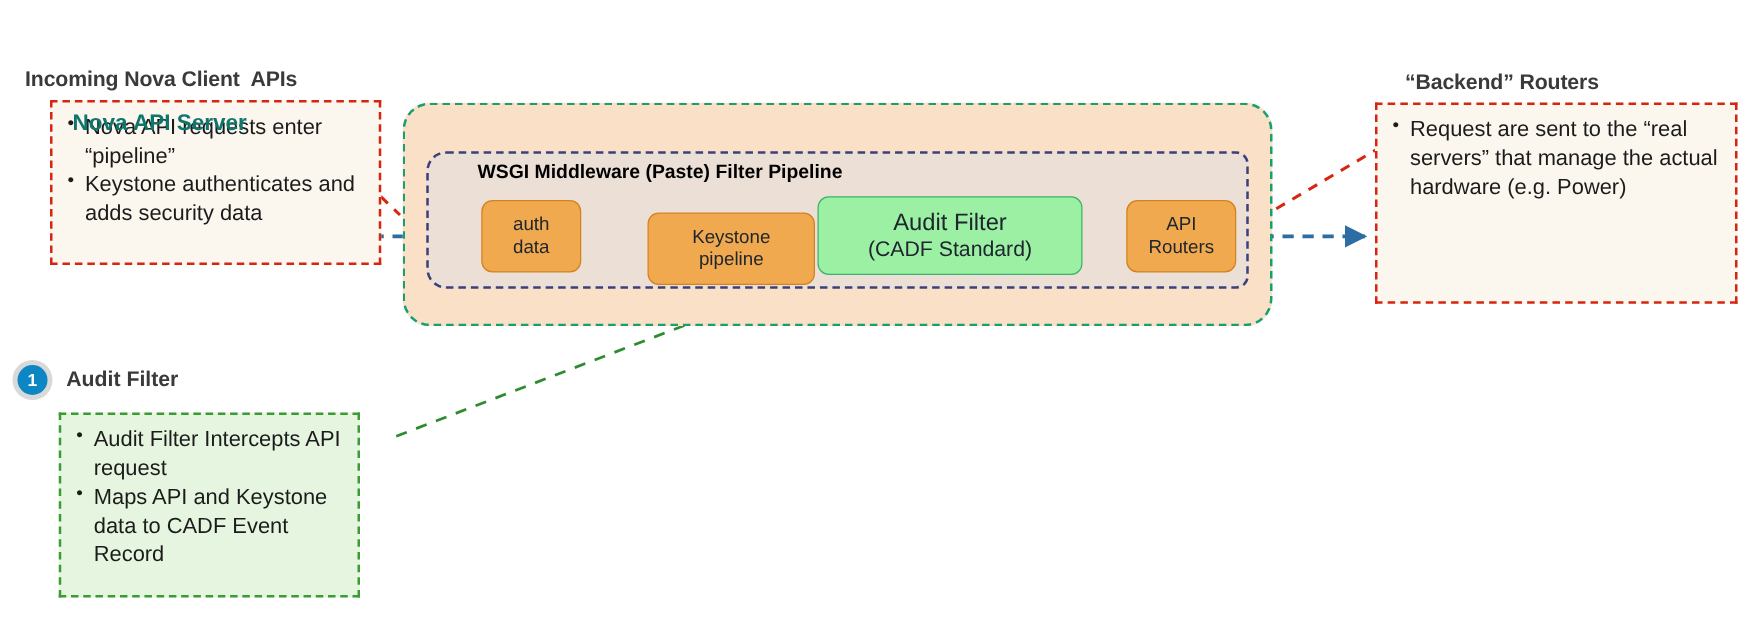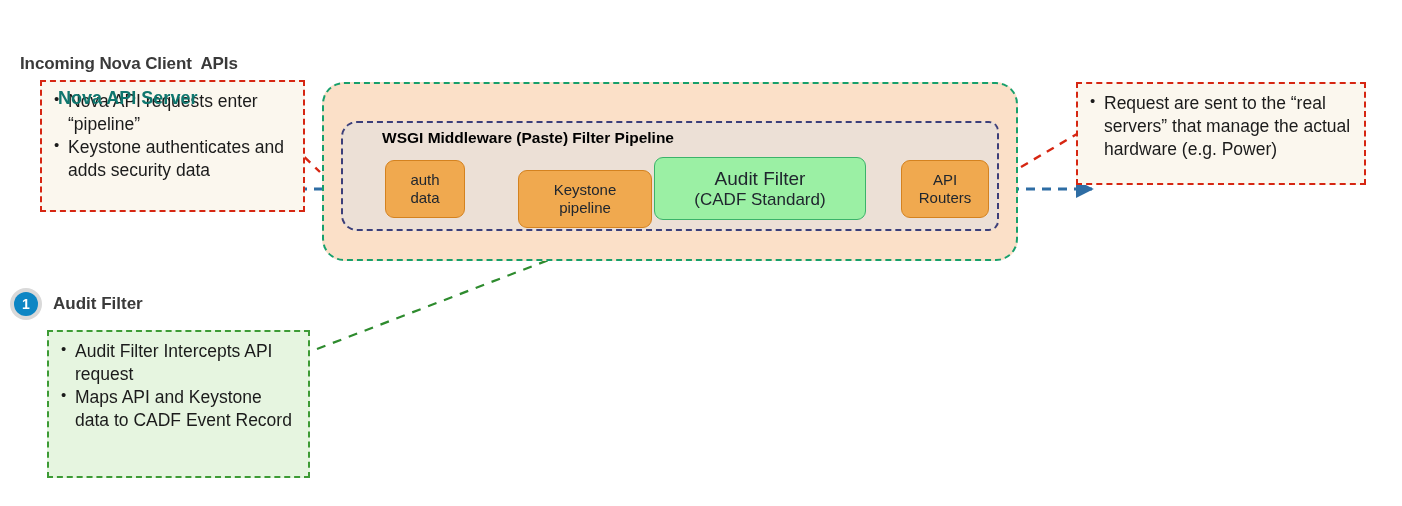--- a/index.html
+++ b/index.html
@@ -217,35 +217,36 @@
 
   <div class="callout-title" style="left:20px; top:54px;">Incoming Nova Client  APIs</div>
 
   <div class="callout-box red" style="left:8px; top:80px; width:265px; height:132px;">
     <ul class="callout-list">
       <li>Nova API requests enter “pipeline”</li>
       <li>Keystone authenticates and adds security data</li>
     </ul>
   </div>
 
-
-  <div class="callout-box red" style="left:1044px; top:82px; width:290px; height:103px;">
+  <div class="callout-title" style="left:1124px; top:56px;">“Backend” Routers</div>
+
+  <div class="callout-box red" style="left:1068px; top:82px; width:290px; height:161px;">
     <ul class="callout-list">
       <li>Request are sent to the “real servers” that manage the actual hardware (e.g. Power)</li>
     </ul>
   </div>
 
   <div class="badge-row" style="left:10px; top:288px;">
     <div class="badge">
       <div class="badge-inner">1</div>
     </div>
     <div class="badge-label">Audit Filter</div>
   </div>
 
-  <div class="callout-box green" style="left:47px; top:330px; width:263px; height:148px;">
+  <div class="callout-box green" style="left:47px; top:330px; width:241px; height:148px;">
     <ul class="callout-list">
       <li>Audit Filter Intercepts API request</li>
       <li>Maps API and Keystone data to CADF Event Record</li>
     </ul>
   </div>
 
   <div class="server-box"></div>
   <div class="server-title">Nova API Server</div>
 
   <div class="pipeline-box"></div>

